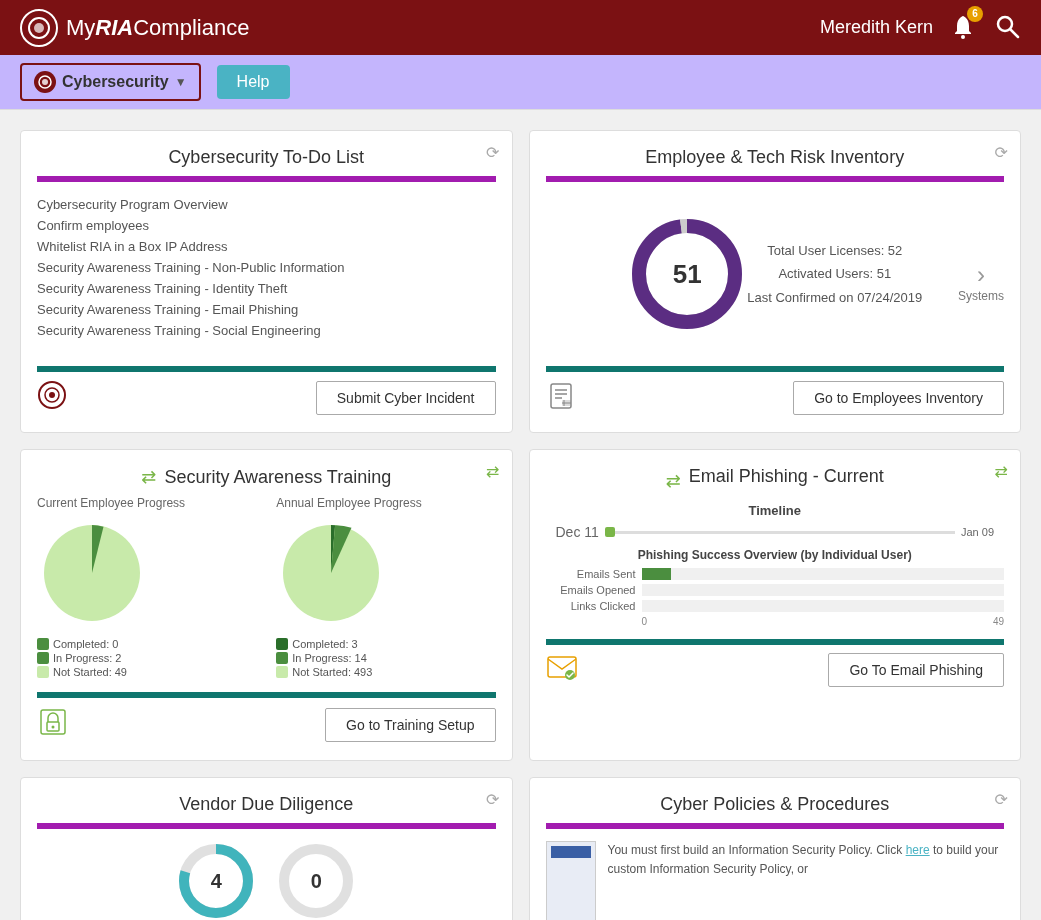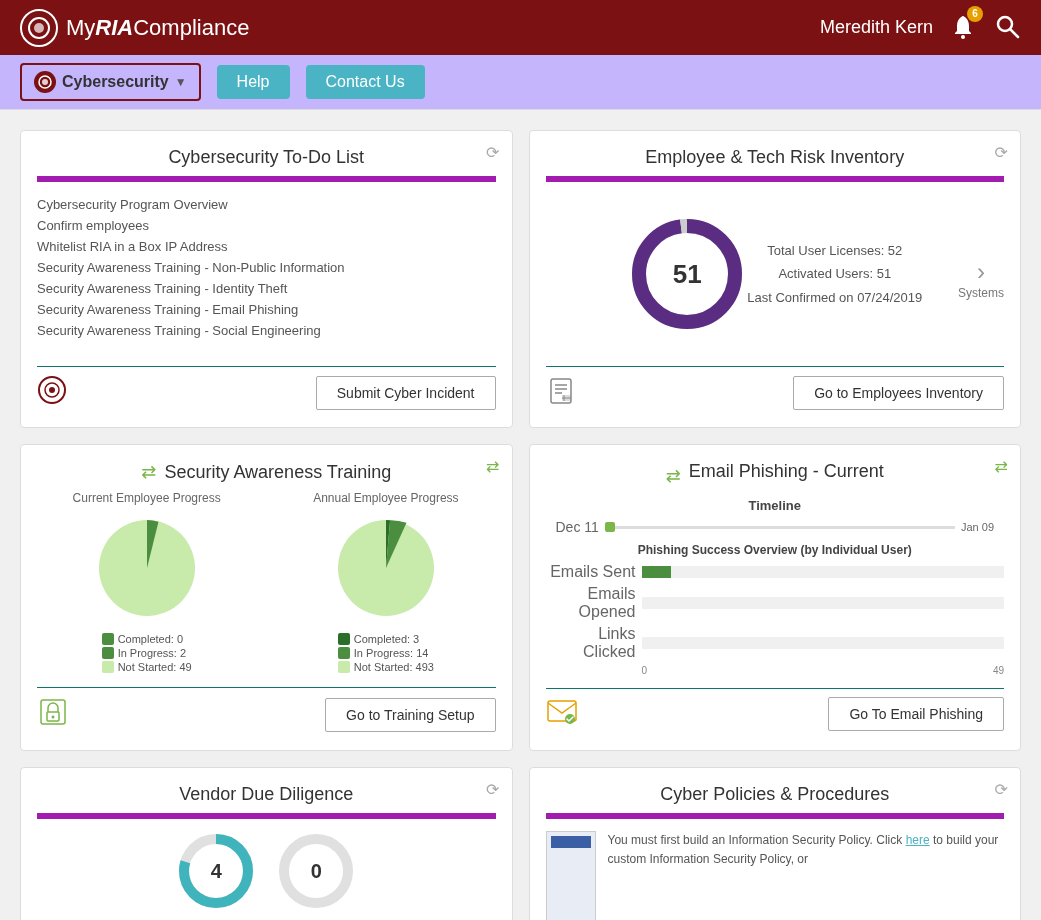--- a/index.html
+++ b/index.html
@@ -92,21 +92,21 @@
     .card-refresh-icon {
       position: absolute; top: 12px; right: 12px;
       color: #aaa; font-size: 16px; cursor: pointer;
     }
 
     
     .todo-list { list-style: none; padding: 0; overflow: hidden; height: 160px; overflow-y: scroll; }
     .todo-list li { font-size: 13px; color: #555; padding: 3px 0; border-bottom: none; }
     .card-footer {
       display: flex; align-items: center; justify-content: space-between;
-      margin-top: 12px; padding-top: 8px; border-top: 1px solid #0f766e;
+      margin-top: 12px; padding-top: 8px; border-top: 6px solid #0f766e;
     }
     .card-footer-btn {
       border: 1px solid #aaa; background: white; padding: 8px 20px;
       font-size: 14px; cursor: pointer; border-radius: 2px; color: #333;
     }
     .card-footer-icon { font-size: 22px; color: #7b1113; }
     .donut-container { position: relative; width: 120px; height: 120px; margin: 10px 0; }
     .donut-svg { width: 120px; height: 120px; }
     .donut-center-text {
       position: absolute; top: 50%; left: 50%;
@@ -115,33 +115,33 @@
     }
     .risk-stats { font-size: 13px; color: #555; text-align: center; line-height: 1.8; }
     .systems-arrow {
       position: absolute; right: 16px; top: 50%;
       transform: translateY(-50%);
       font-size: 24px; color: #999; cursor: pointer; text-align: center;
     }
     .systems-label { font-size: 12px; color: #777; }
     .sat-title { font-size: 18px; color: #333; }
     .sat-body { display: flex; gap: 20px; align-items: flex-start; }
-    .sat-col { display: flex; flex-direction: column; align-items: center; flex: 1; }
+    .sat-col { display: flex; flex-direction: column; align-items: flex-start; flex: 1; }
     .sat-col-label { font-size: 12px; color: #666; margin-bottom: 8px; text-align: center; }
     .pie-container { position: relative; width: 110px; height: 110px; }
     .pie-svg { width: 110px; height: 110px; }
     .sat-legend { font-size: 11px; color: #555; margin-top: 8px; }
     .sat-legend div { display: flex; align-items: center; gap: 4px; margin: 2px 0; }
     .legend-dot { width: 12px; height: 12px; border-radius: 2px; flex-shrink: 0; }
 
     
     .phishing-title { font-size: 18px; color: #333; text-align: center; margin-bottom: 8px; }
     .phishing-bars { font-size: 11px; color: #666; }
     .phishing-bar-row { display: flex; align-items: center; gap: 6px; margin: 4px 0; }
-    .phishing-bar-label { width: 90px; text-align: right; font-size: 16px; }
+    .phishing-bar-label { width: 90px; text-align: right; font-size: 11px; }
     .phishing-bar-track { flex: 1; height: 12px; background: #f0f0f0; position: relative; }
     .phishing-bar-fill { height: 100%; background: #4b8e3f; }
     .policies-card-body { font-size: 12px; color: #555; line-height: 1.5; }
     .policies-card-body a { color: #4ab3c4; text-decoration: underline; }
 
     .card-with-refresh-row {
       display: flex; align-items: center; justify-content: center;
       gap: 8px; margin-bottom: 8px;
     }
 
@@ -204,21 +204,20 @@
     <div class="nav-cybersecurity-icon">
       <svg width="14" height="14" viewBox="0 0 14 14" fill="none">
         <circle cx="7" cy="7" r="6" stroke="white" stroke-width="1.5" fill="none"></circle>
         <circle cx="7" cy="7" r="3" fill="white" opacity="0.8"></circle>
       </svg>
     </div>
     <span>Cybersecurity</span>
     <span style="font-size:12px; color:#555;">▼</span>
   </div>
   <button class="nav-btn help">Help</button>
-  <button class="nav-btn contact">Contact Us</button>
 </div>
 
 <div class="main-content">
 
   <div class="card">
     <div class="card-title">Cybersecurity To-Do List</div>
     <span class="card-refresh-icon">⟳</span>
     <ul class="todo-list">
       <li>Cybersecurity Program Overview</li>
       <li>Confirm employees</li>

